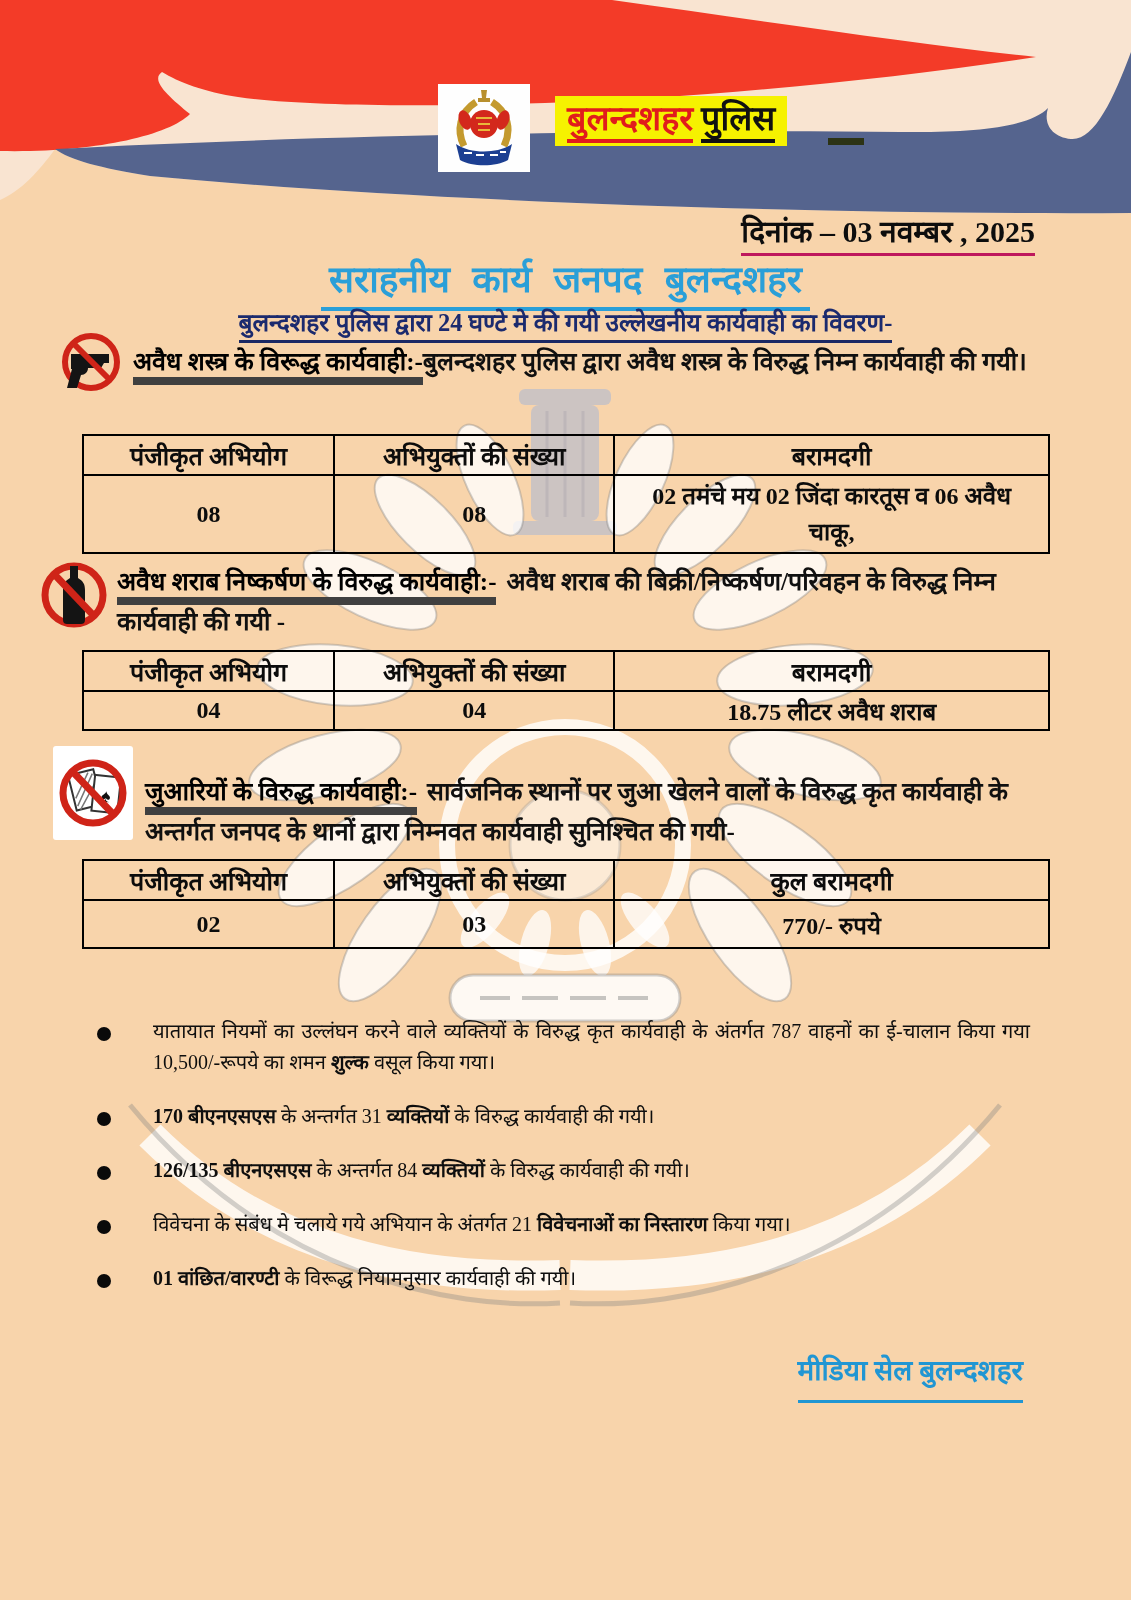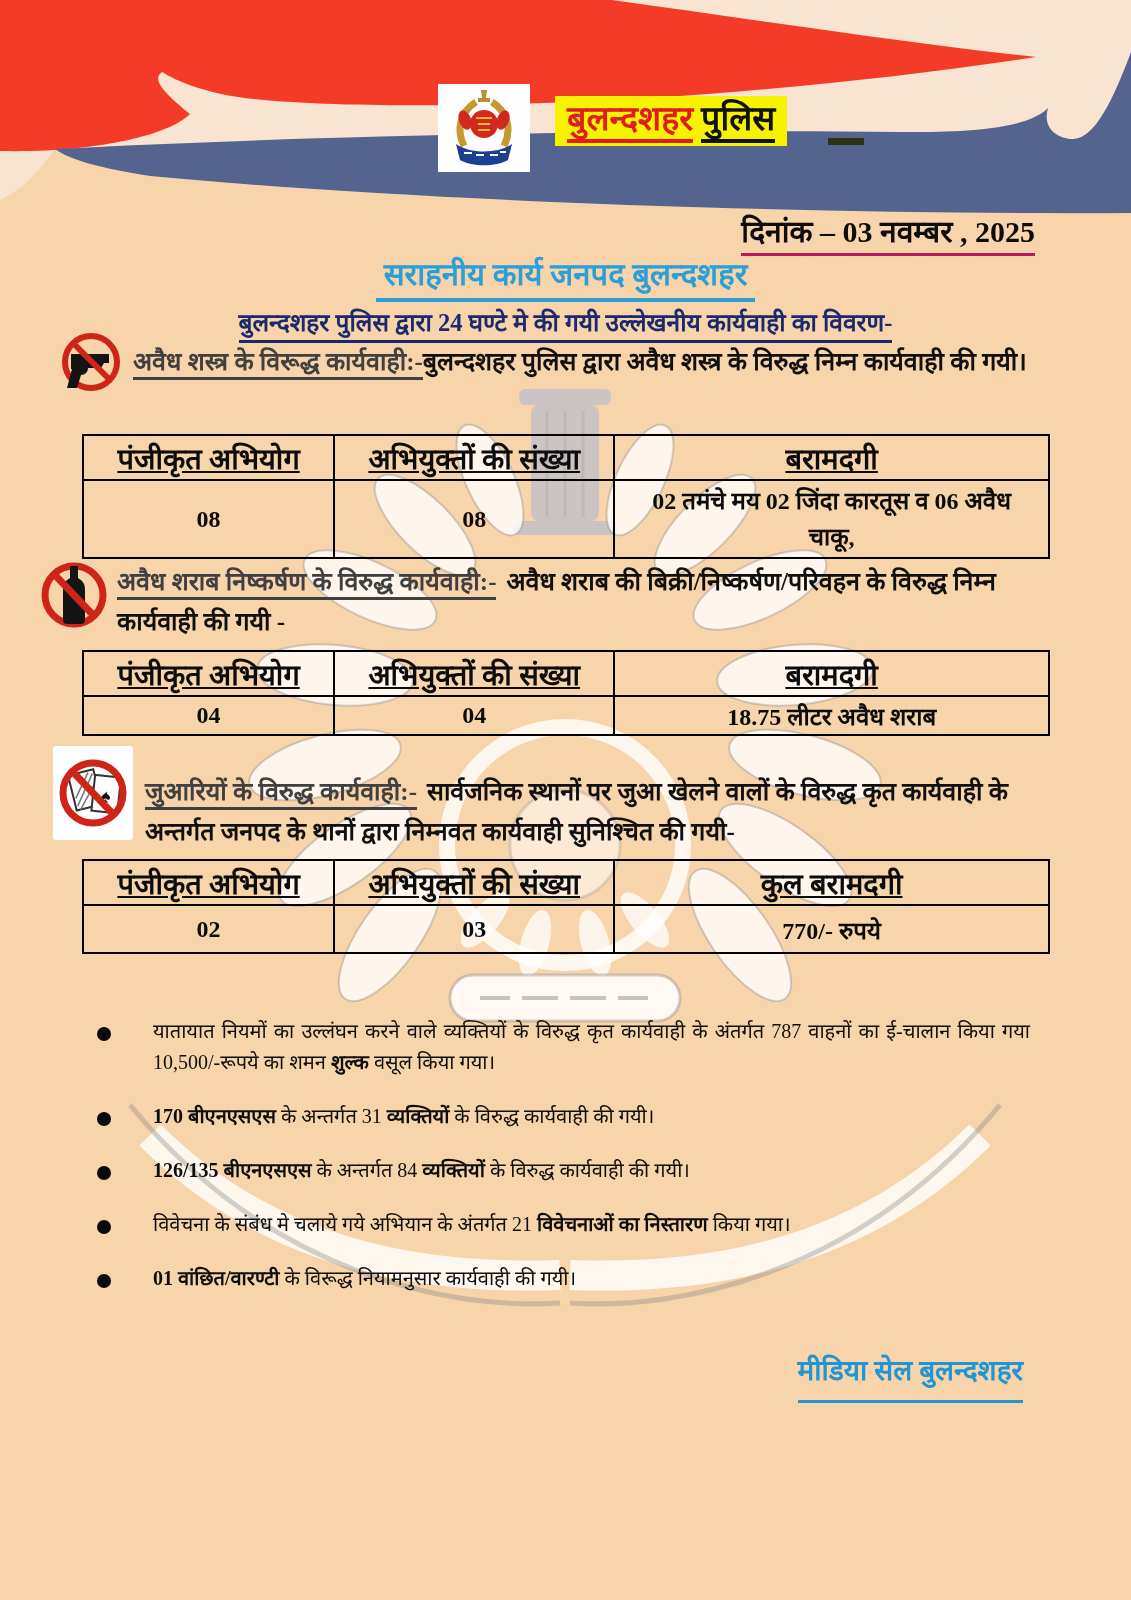--- a/index.html
+++ b/index.html
@@ -12,46 +12,46 @@
              white-space:nowrap;font-weight:bold;font-size:34px;line-height:1.2;}
   .t-red{color:#e11c1c;border-bottom:4px solid #e11c1c;padding-bottom:2px;}
   .t-black{color:#111;border-bottom:4px solid #111;padding-bottom:2px;margin-left:8px;}
   .title-ext{position:absolute;left:828px;top:138px;width:36px;height:7px;background:#2c3315;}
   .date{position:absolute;right:96px;top:210px;font-size:30px;font-weight:bold;color:#0d0d0d;
         border-bottom:3px solid #be185d;padding-bottom:2px;}
   
   .watermark{position:absolute;left:90px;top:375px;width:990px;height:960px;pointer-events:none;z-index:0;}
   
   .doc-title-wrap{position:absolute;left:0;right:0;top:252px;text-align:center;z-index:2;}
-  .doc-title{display:inline-block;font-size:31px;font-weight:bold;color:#2a9fd8;
-             border-bottom:4px solid #2a9fd8;padding:0 8px 4px 8px;}
+  .doc-title{display:inline-block;font-size:37px;font-weight:bold;color:#2a9fd8;
+             border-bottom:4px solid #2a9fd8;padding:0 8px 4px 8px;font-family:Liberation Mono, monospace;}
   .doc-subtitle-wrap{position:absolute;left:0;right:0;top:305px;text-align:center;z-index:2;}
   .doc-subtitle{display:inline-block;font-size:24.5px;font-weight:bold;color:#1b2a6e;
                 border-bottom:3px solid #1a2864;padding-bottom:2px;}
   
   .sec{position:absolute;z-index:2;}
   .sec .icon-wrap{float:left;}
   .sec p{margin:0;font-size:25px;font-weight:bold;color:#101010;line-height:1.58;}
-  .sec-h{color:#404040;border-bottom:3px solid #404040;padding-bottom:2px;}
+  .sec-h{color:#000000;border-bottom:8px solid #404040;padding-bottom:2px;}
   .sp{margin-left:10px;}
   .sec1{left:57px;top:330px;width:1016px;}
   .sec1 .icon-wrap{width:74px;height:64px;margin-right:2px;}
   .sec1 p{padding-top:12px;}
   .sec2{left:41px;top:554px;width:1020px;}
   .sec2 .icon-wrap{width:66px;height:82px;margin-right:10px;}
   .sec2 p{padding-top:8px;}
   .sec3{left:53px;top:746px;width:1022px;}
   .sec3 .icon-wrap{width:80px;height:94px;margin-right:12px;}
   .sec3 p{padding-top:26px;}
   
   .tbl{position:absolute;left:82px;width:968px;border-collapse:collapse;z-index:2;
        font-family:"Liberation Serif",serif;}
   .tbl th,.tbl td{border:2px solid #000;text-align:center;vertical-align:middle;
                   font-weight:bold;color:#0c0c0c;padding:2px 14px;}
-  .tbl th{font-size:29px;height:34px;text-decoration:underline;}
+  .tbl th{font-size:25px;height:34px;}
   .tbl td{font-size:24px;}
   .tbl th:nth-child(1),.tbl td:nth-child(1){width:26%;}
   .tbl th:nth-child(2),.tbl td:nth-child(2){width:29%;}
   .t1{top:434px;} .t1 td{height:64px;line-height:1.5;}
   .t2{top:650px;} .t2 td{height:33px;}
   .t3{top:859px;} .t3 td{height:42px;}
   
   .bullets{position:absolute;left:95px;top:1016px;width:935px;margin:0;padding:0;z-index:2;}
   .bullets li{list-style:none;position:relative;padding-left:58px;font-size:20px;color:#0e0e0e;
               line-height:1.55;margin-bottom:23px;text-align:justify;}

